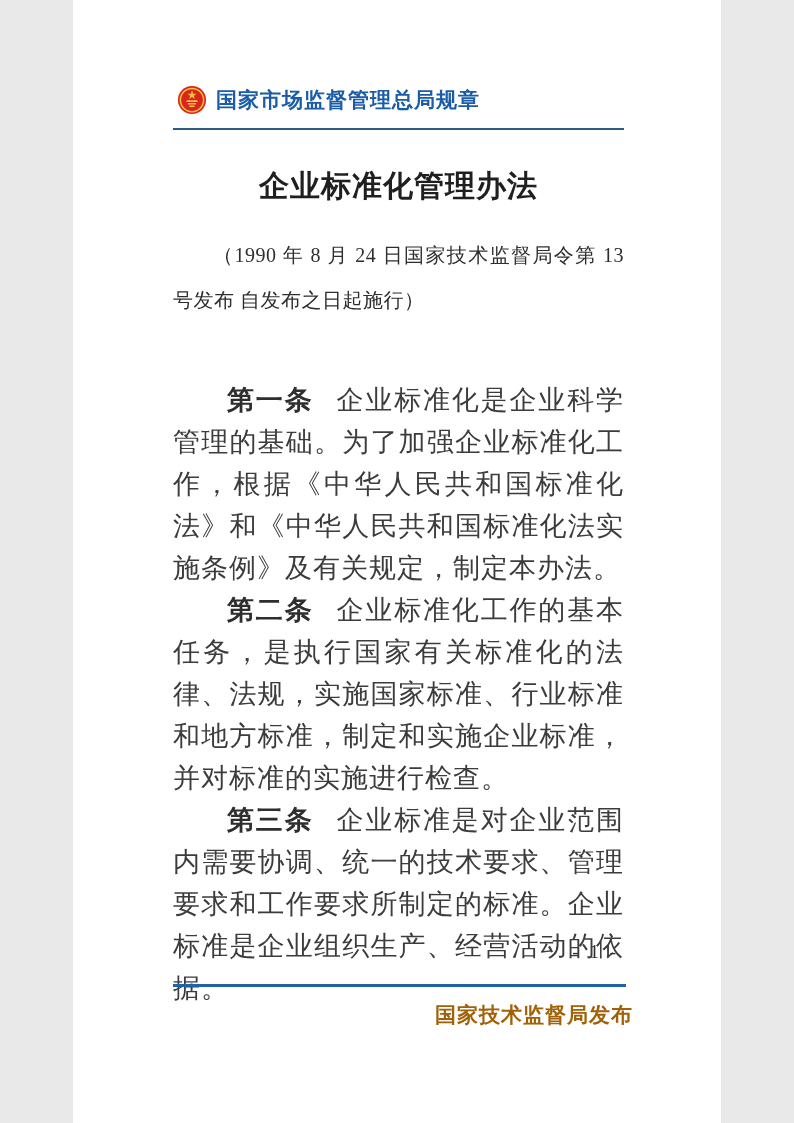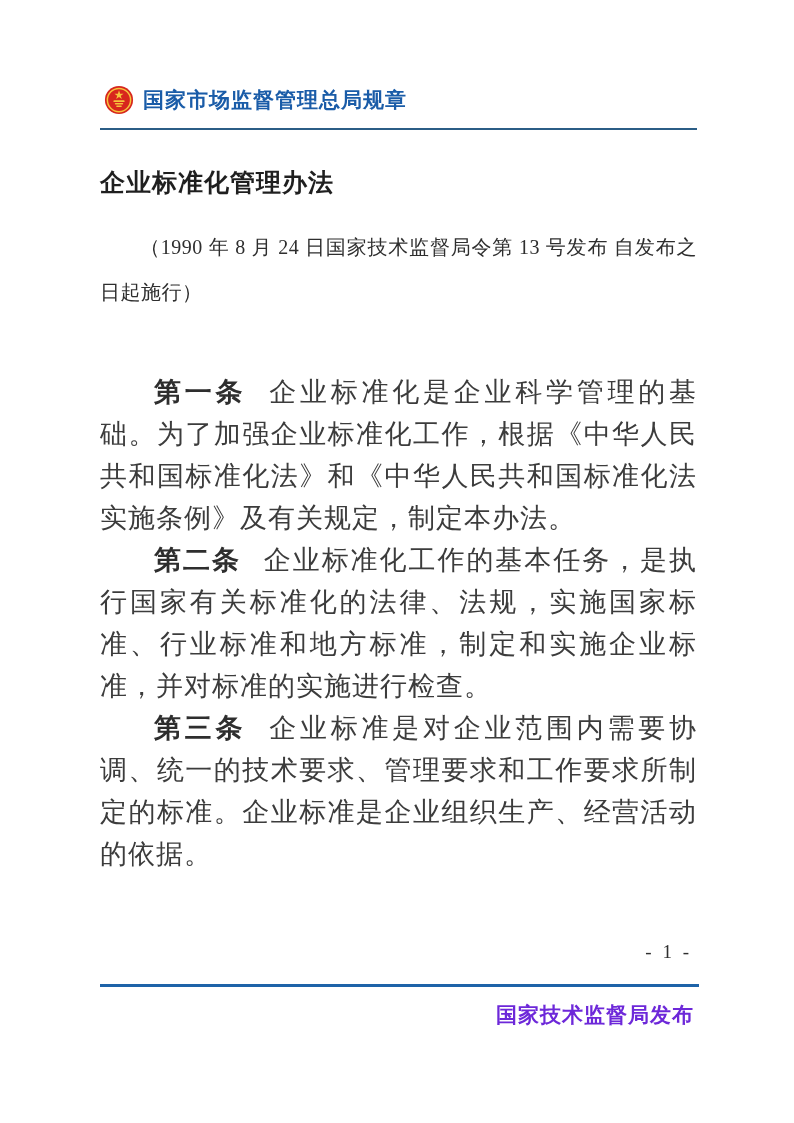--- a/index.html
+++ b/index.html
@@ -1,19 +1,19 @@
 <!DOCTYPE html>
 <html><head>
 <meta charset="utf-8">
 <style>
   * { margin: 0; padding: 0; box-sizing: border-box; }
   html, body { background: #e9e9e9; }
   .page {
     position: relative;
-    width: 794px;
+    width: 648px;
     height: 1123px;
     margin: 0 auto;
     background: #ffffff;
     font-family: "Liberation Serif", serif;
     overflow: hidden;
   }
 
   
   .doc-header { padding-top: 85px; }
   .header-row {
@@ -33,22 +33,22 @@
   }
   .header-rule {
     margin: 13px 97px 0 100px;
     border-top: 2px solid #2b5d86;
   }
 
   
   .doc-body { margin: 0 97px 0 100px; }
   .title {
     margin-top: 36px;
-    text-align: left;
-    font-size: 25px;
+    text-align: center;
+    font-size: 30px;
     font-weight: bold;
     color: #1f1f1f;
     letter-spacing: 1px;
     font-family: "Liberation Serif", serif;
   }
   .promulgation {
     margin-top: 26px;
     font-size: 20px;
     line-height: 45px;
     color: #2e2e2e;
@@ -94,25 +94,25 @@
     position: absolute;
     left: 100px;
     right: 95px;
     top: 984px;
     height: 3px;
     background: #1e63a8;
   }
   .issuer {
     position: absolute;
     top: 1001px;
-    right: 100px;
+    right: 88px;
     font-family: "Liberation Sans", sans-serif;
     font-weight: bold;
     font-size: 21px;
-    color: #6d28d9;
+    color: #a16207;
     letter-spacing: 1px;
   }
 </style>
 </head>
 <body>
 
 <div class="page">
 
   <header class="doc-header">
     <div class="header-row">

